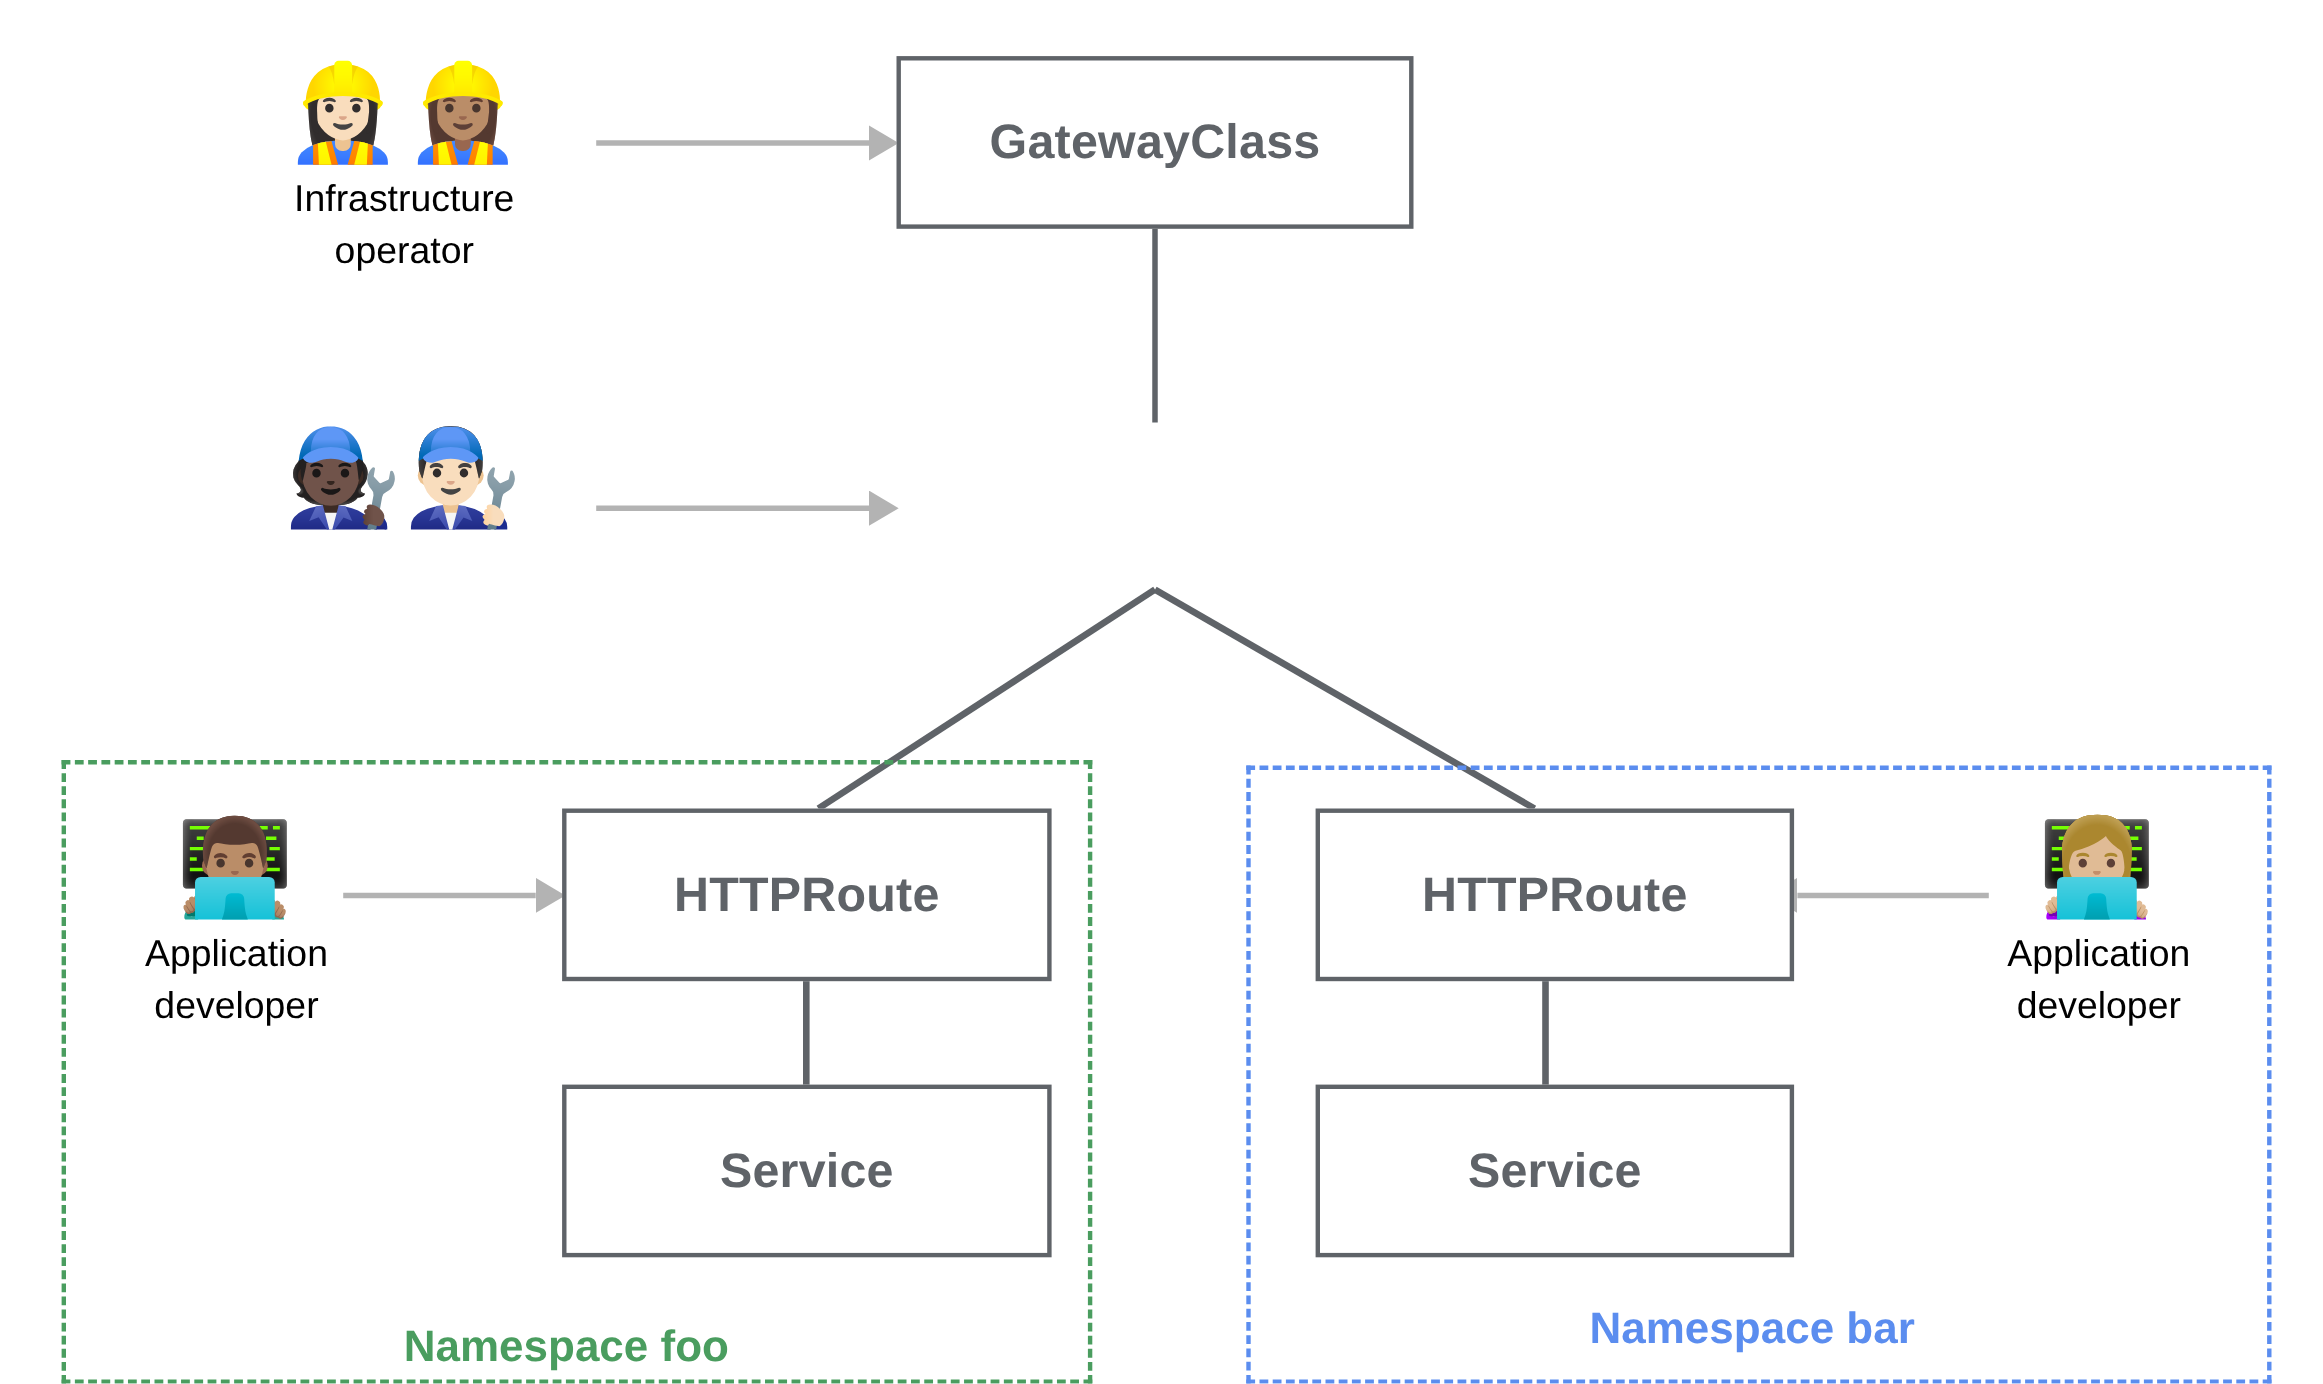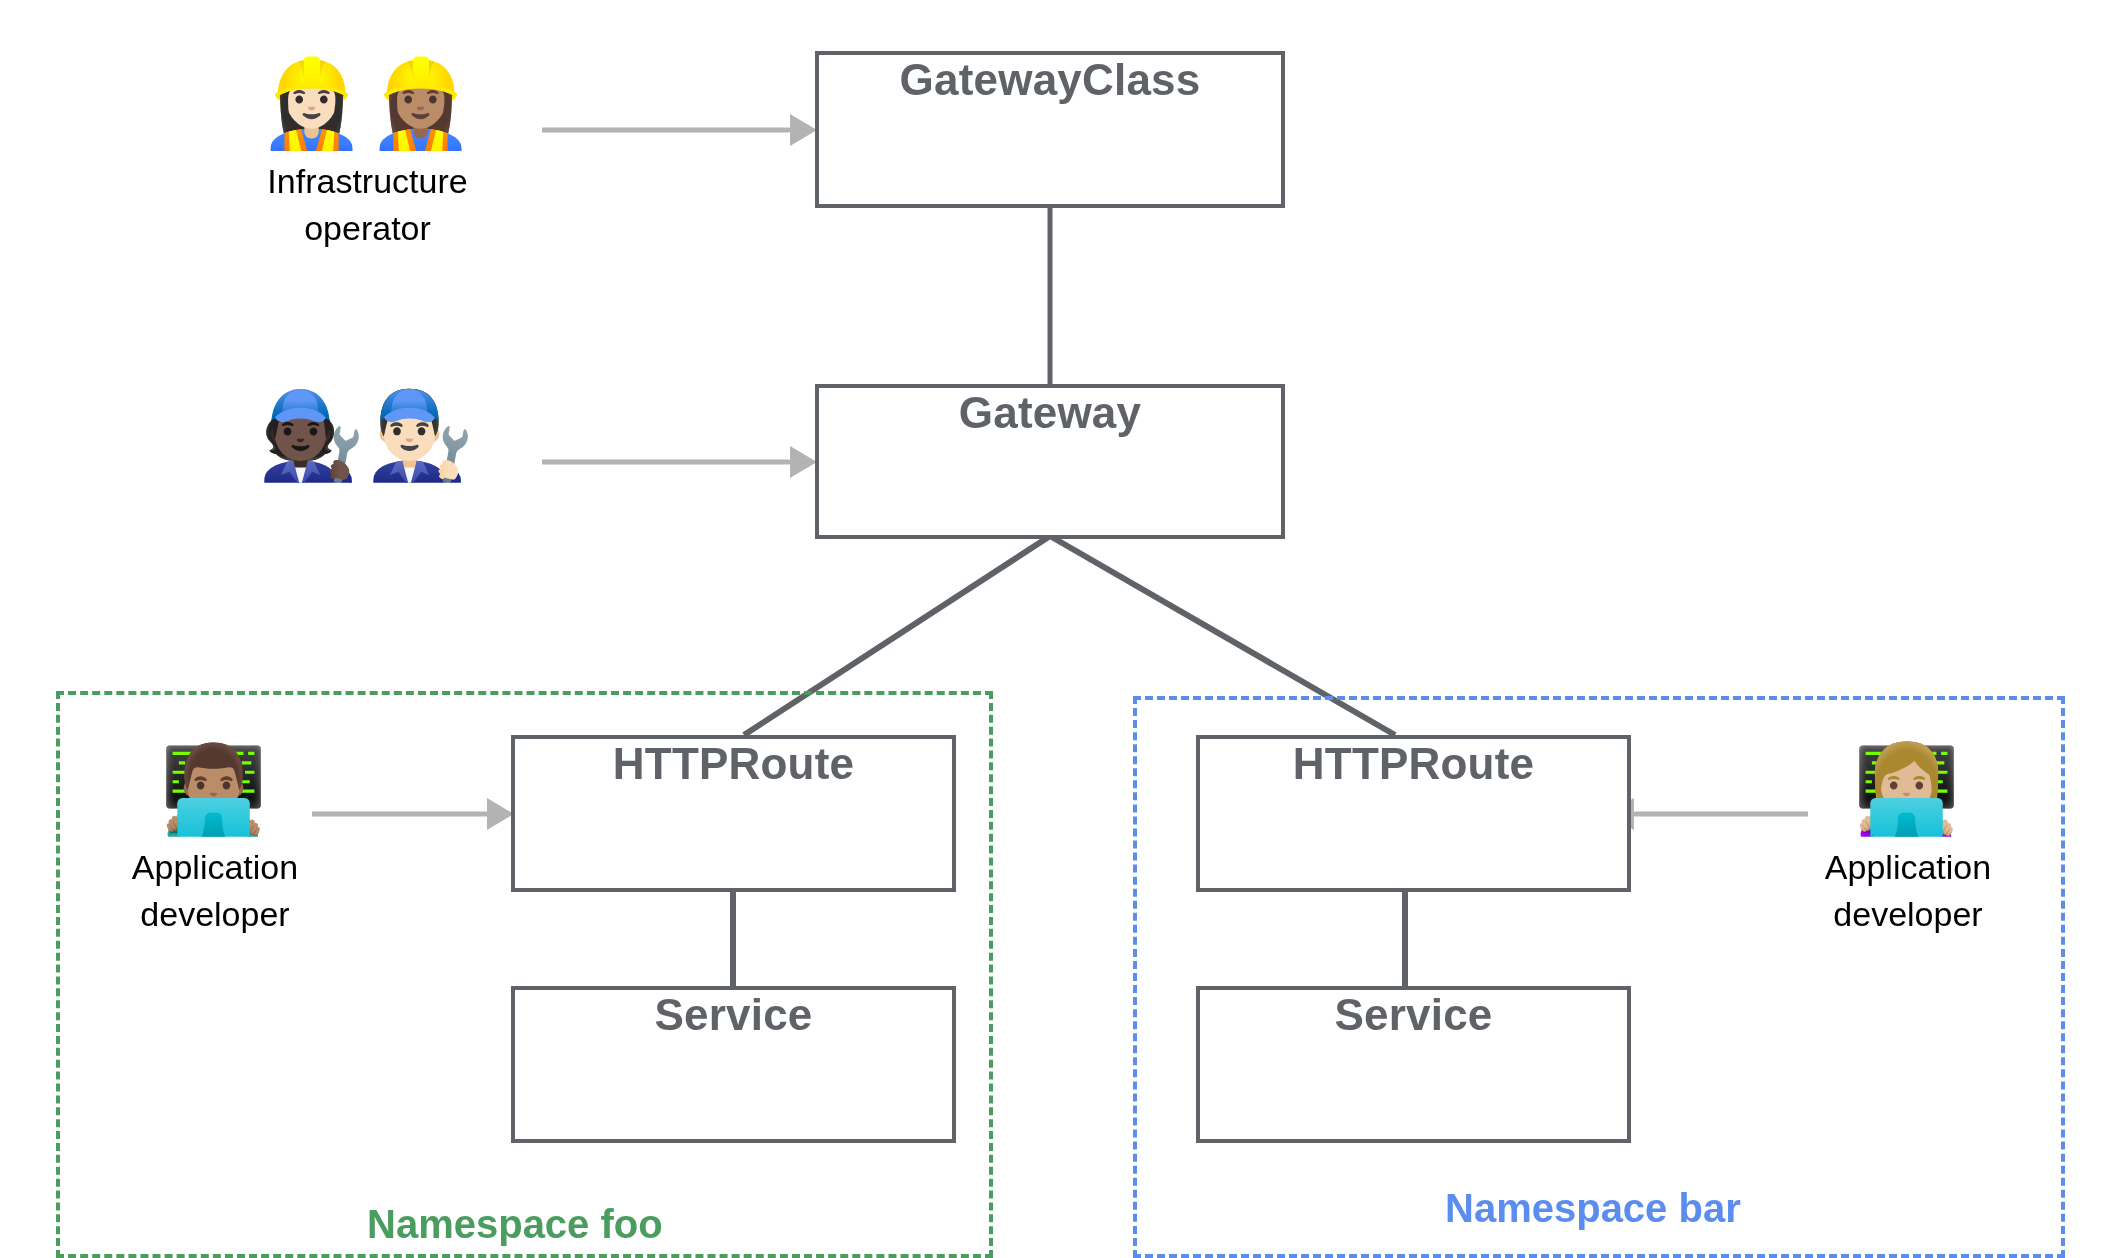--- a/index.html
+++ b/index.html
@@ -25,21 +25,21 @@
     height: 1258px;
     pointer-events: none;
   }
   
   .node {
     position: absolute;
     box-sizing: border-box;
     border: 4px solid #5f6368;
     background: #ffffff;
     display: flex;
-    align-items: flex-start;
+    align-items: center;
     justify-content: center;
     z-index: 3;
   }
   .node-label {
     font-family: "Liberation Sans", sans-serif;
     font-size: 44px;
     font-weight: bold;
     color: #5f6368;
     letter-spacing: 0.2px;
     white-space: nowrap;
@@ -125,23 +125,20 @@
   <div class="namespace ns-foo" style="left:56px; top:691px; width:937px; height:567px;"></div>
   <div class="ns-label foo" style="left:367px; top:1186px;">Namespace foo</div>
 
   <div class="namespace ns-bar" style="left:1133px; top:696px; width:932px; height:562px;"></div>
   <div class="ns-label bar" style="left:1445px; top:1186px;">Namespace bar</div>
 
   <div class="node" style="left:815px; top:51px; width:470px; height:157px;">
     <span class="node-label">GatewayClass</span>
   </div>
 
-  <div class="node" style="left:815px; top:384px; width:470px; height:155px;">
-    <span class="node-label">Gateway</span>
-  </div>
 
   <div class="node" style="left:511px; top:735px; width:445px; height:157px;">
     <span class="node-label">HTTPRoute</span>
   </div>
 
   <div class="node" style="left:511px; top:986px; width:445px; height:157px;">
     <span class="node-label">Service</span>
   </div>
 
   <div class="node" style="left:1196px; top:735px; width:435px; height:157px;">

